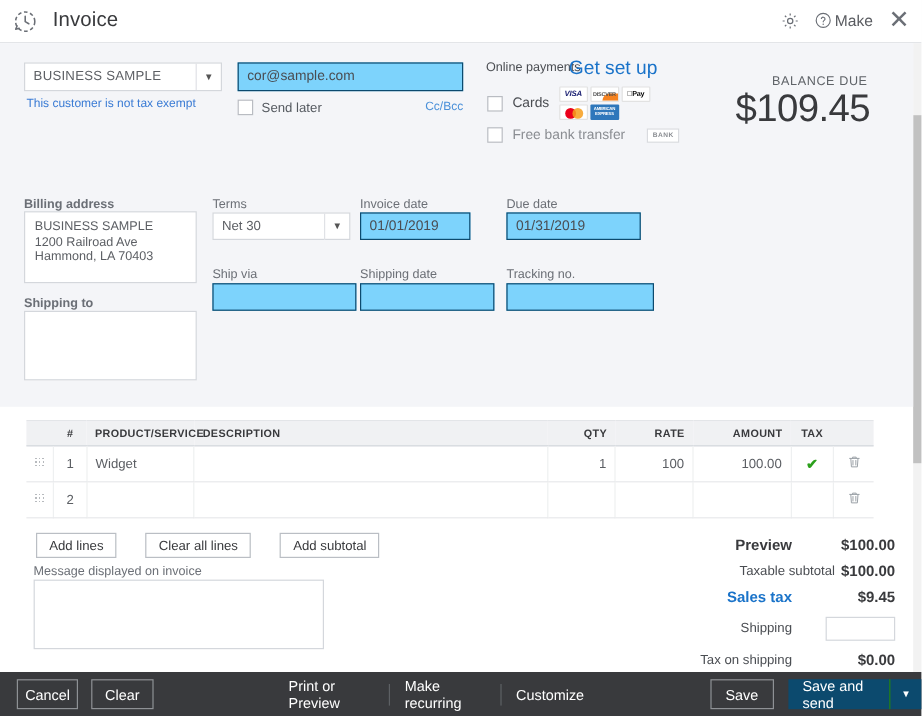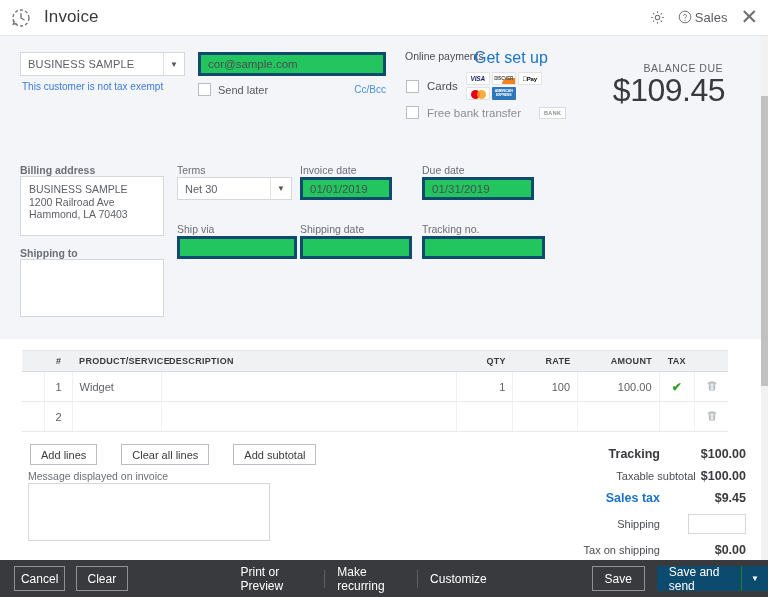--- a/index.html
+++ b/index.html
@@ -59,21 +59,21 @@
     width: 21px; height: 25px;
     background: #f4f5f8;
     display: flex; align-items: center; justify-content: center;
     color: #3a4A8c; font-size: 14px;
     box-shadow: -1px 1px 2px rgba(0,0,0,.06);
     cursor: pointer;
   }
 
   
   .fld {
-    background: #22c55e; border: 3px solid #0c4a6e;
+    background: #7dd3fc; border: 1px solid #0c4a6e;
     font-size: 11.5px; color: #4a4d52;
     font-family: "Liberation Sans", sans-serif;
     padding: 0 7px;
   }
   .lbl { font-size: 10.5px; color: #6b6f76; font-weight: bold; }
   .lbl-n { font-size: 10.5px; color: #6b6f76; }
 
   .customer-box {
     position: absolute; left: 20px; top: 16px;
     width: 165px; height: 24px;
@@ -297,21 +297,21 @@
           <circle cx="10" cy="10" r="2.6"></circle>
           <path d="M10 2.6v2M10 15.4v2M2.6 10h2M15.4 10h2M4.8 4.8l1.4 1.4M13.8 13.8l1.4 1.4M15.2 4.8l-1.4 1.4M6.2 13.8l-1.4 1.4"></path>
         </svg>
       </span>
       <span class="ico-btn">
         <svg viewBox="0 0 20 20" width="16" height="16" fill="none" stroke="#6b6f76" stroke-width="1.2">
           <circle cx="10" cy="10" r="7.3"></circle>
           <path d="M8.1 8a1.95 1.95 0 0 1 3.8.6c0 1.3-1.9 1.5-1.9 2.9" stroke-linecap="round"></path>
           <circle cx="10" cy="14.1" r=".75" fill="#6b6f76" stroke="none"></circle>
         </svg>
-        <span class="help-txt">Sales</span>
+        <span class="help-txt">Make</span>
       </span>
       <span class="ico-btn close-x">✕</span>
     </div>
   </div>
 
   <div class="scroll-track">
     <div class="scroll-thumb"></div>
   </div>
   <div class="collapse-tab">
     <svg viewBox="0 0 16 16" width="11" height="11" fill="none" stroke="#3a4a8c" stroke-width="2" stroke-linecap="round" stroke-linejoin="round">
@@ -448,21 +448,21 @@
   <div class="line-btns">
     <button class="btn">Add lines</button>
     <button class="btn">Clear all lines</button>
     <button class="btn">Add subtotal</button>
   </div>
   <div class="msg-lbl">Message displayed on invoice</div>
   <div class="msg-box"></div>
 
   <div class="totals">
     <div class="trow">
-      <span class="tlabel">Tracking</span>
+      <span class="tlabel">Preview</span>
       <span class="tval">$100.00</span>
     </div>
     <div class="trow">
       <span class="tlabel-sm">Taxable subtotal</span>
       <span class="tval-sm" style="width:auto;margin-left:5px;">$100.00</span>
     </div>
     <div class="trow">
       <span class="tlink">Sales tax</span>
       <span class="tval">$9.45</span>
     </div>

